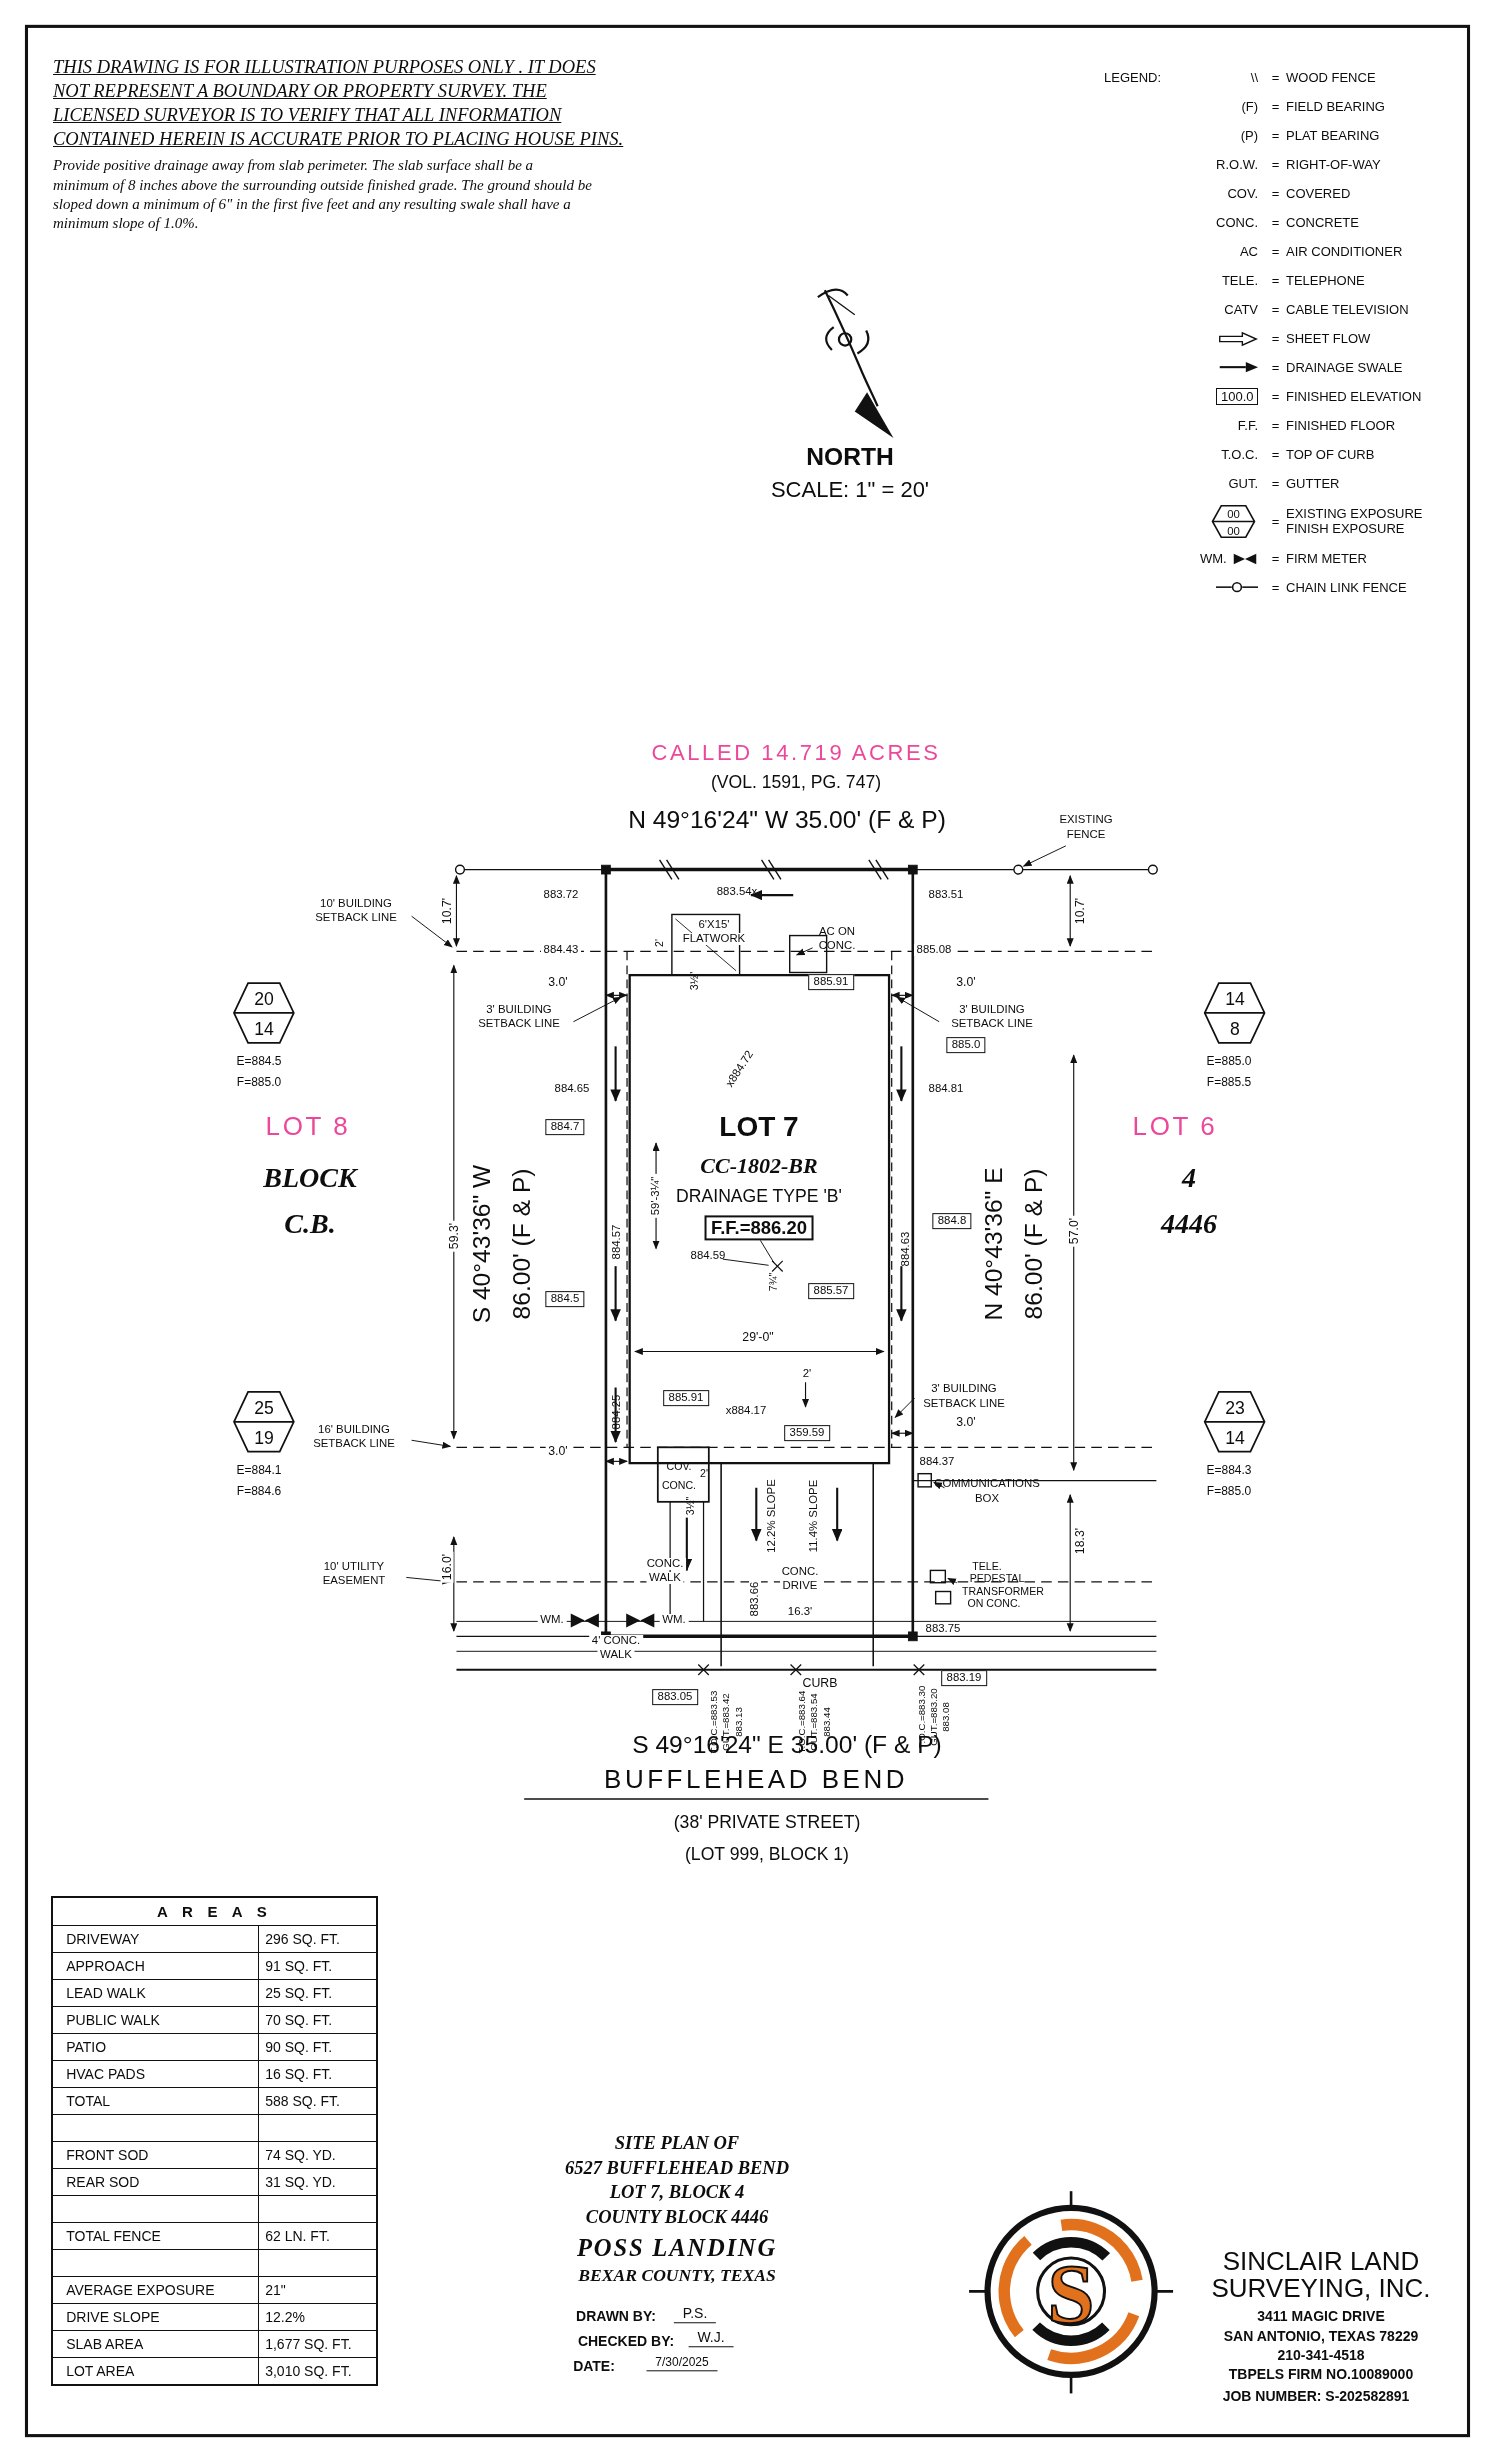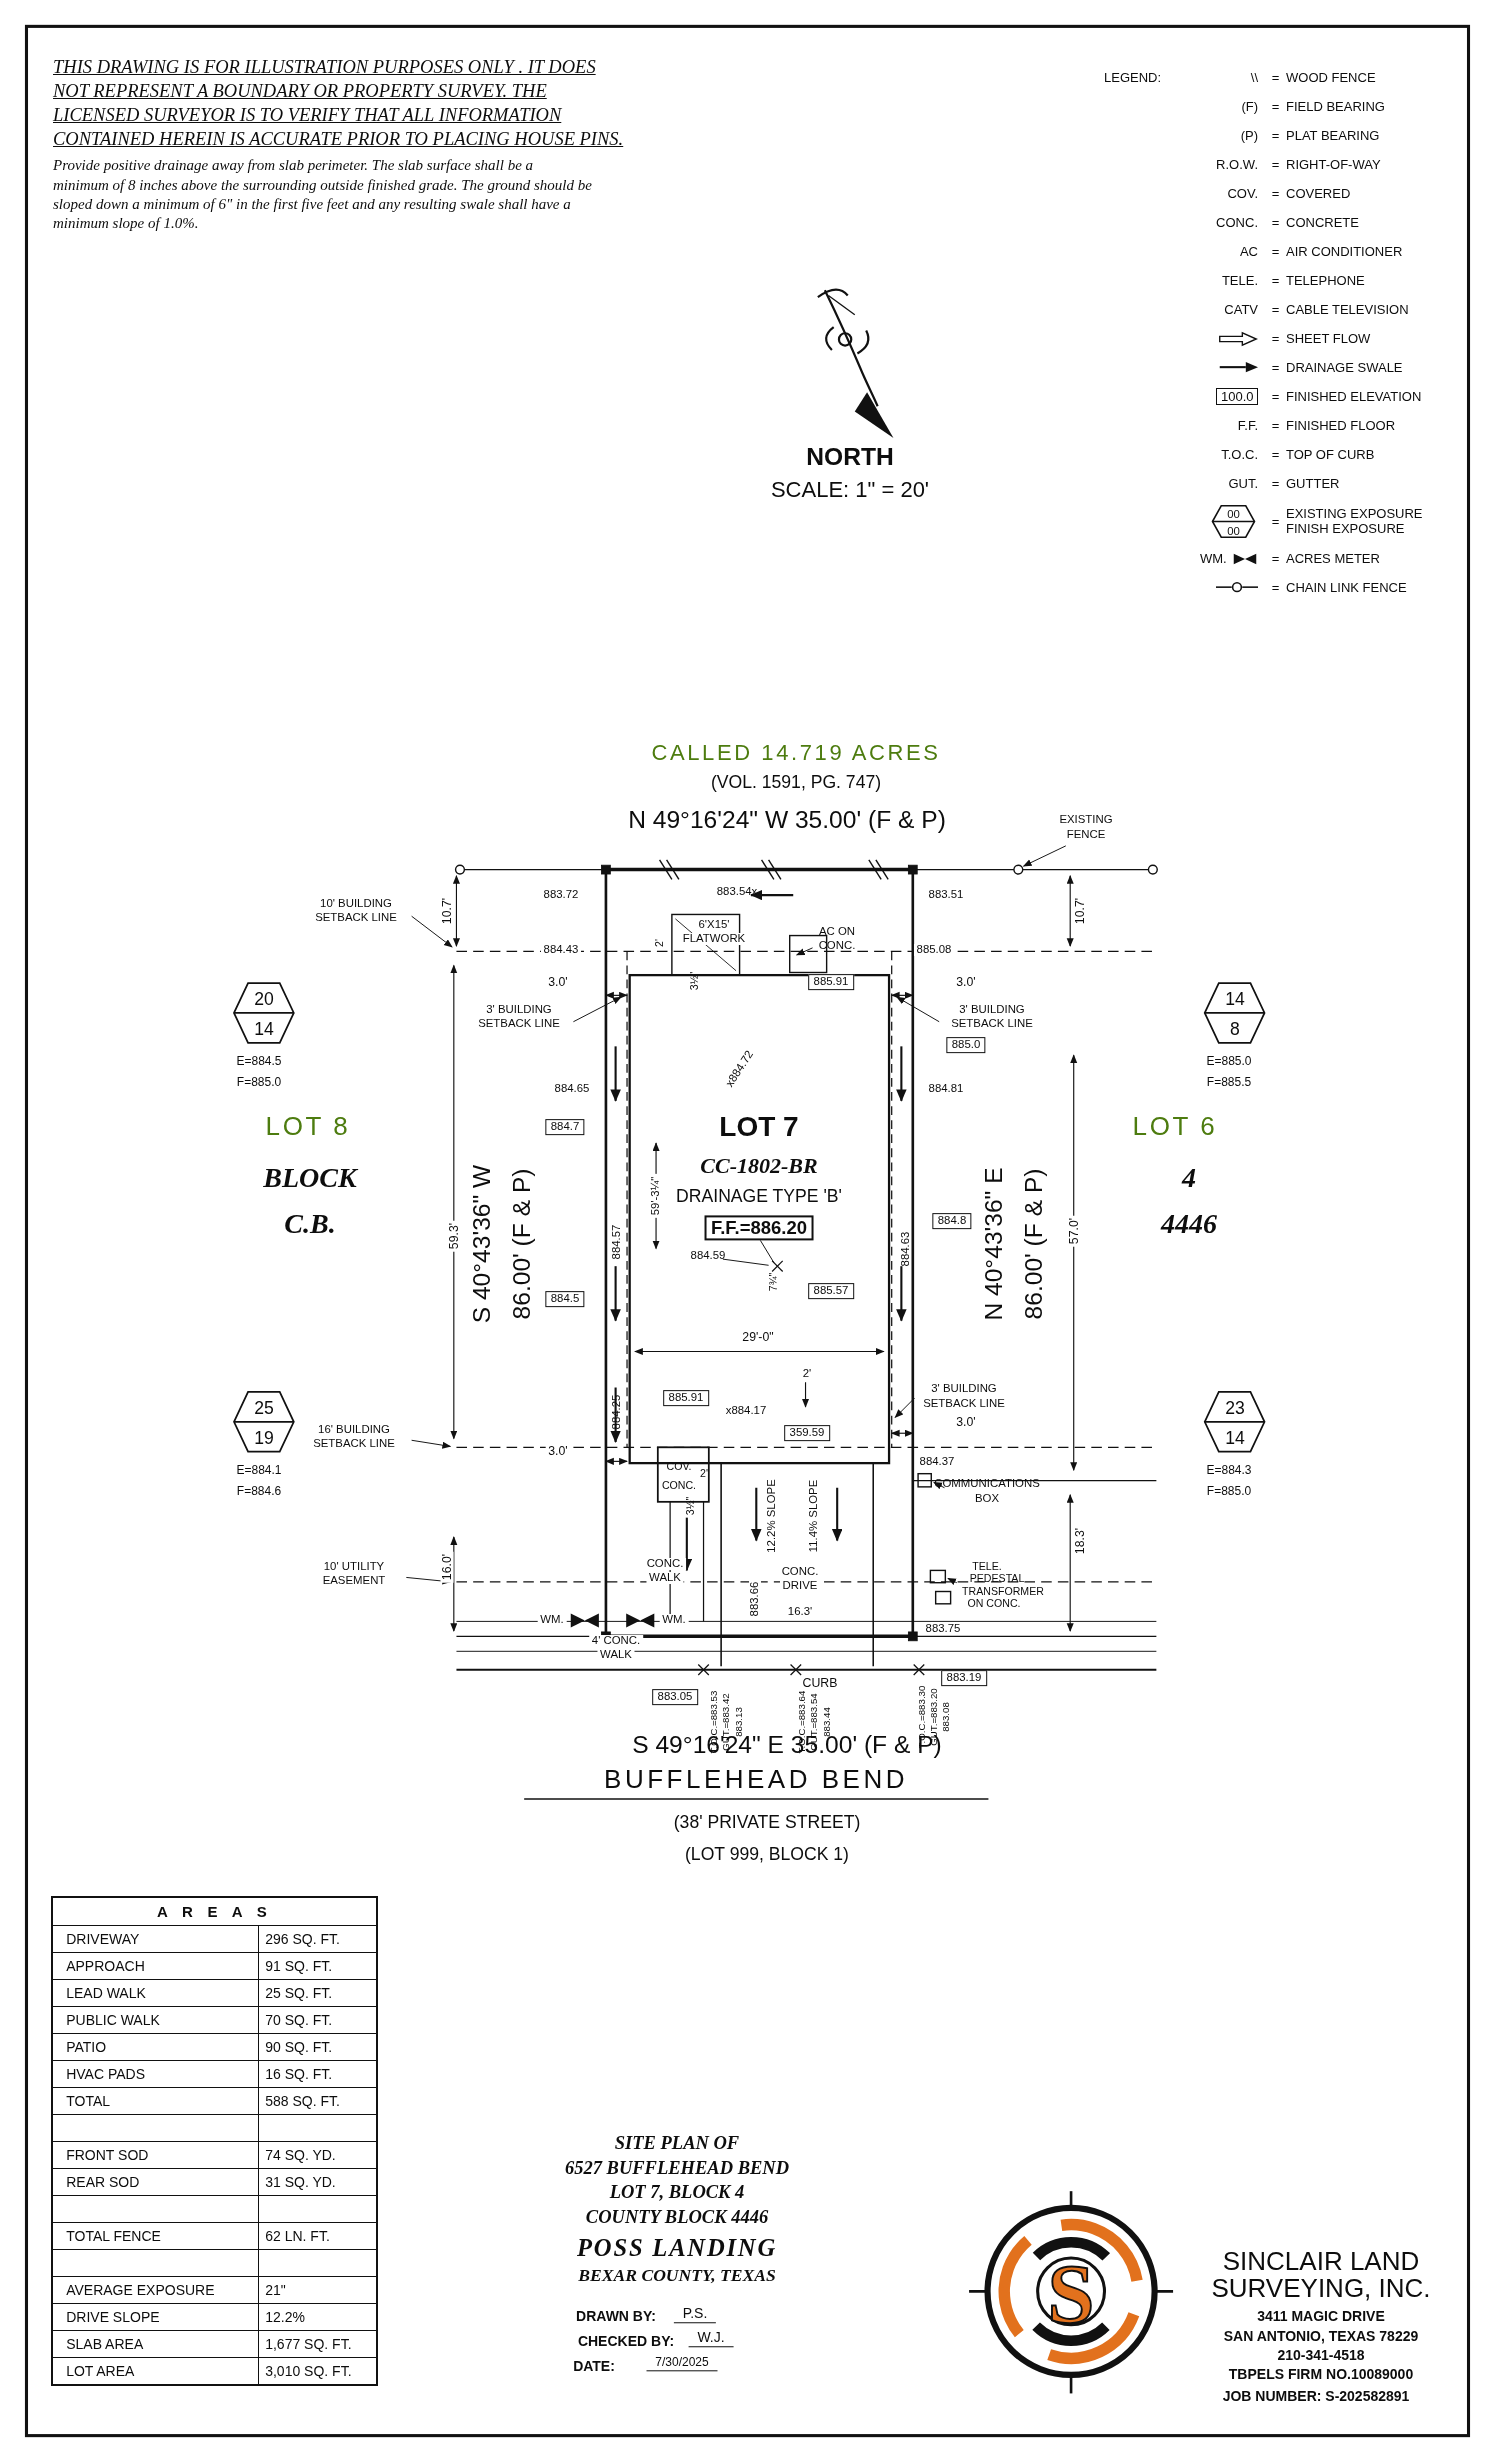--- a/index.html
+++ b/index.html
@@ -8,21 +8,21 @@
   svg.layer{position:absolute;left:0;top:0;}
 
   
   .L{position:absolute;transform:translate(-50%,-50%);white-space:nowrap;color:#0d0d0d;
      font-family:"Liberation Sans",sans-serif;line-height:1.05;text-align:center;}
   .rot{transform:translate(-50%,-50%) rotate(-90deg);}
   .rotd{transform:translate(-50%,-50%) rotate(-57deg);}
   .bg{background:#fff;padding:0 2.6px;}
   .bx{border:1.5px solid #111;background:#fff;padding:0.9px 4.4px;}
   .b{font-weight:bold;}
-  .gray{color:#4d7c0f;letter-spacing:2.6px;}
+  .gray{color:#ec4899;letter-spacing:2.6px;}
   .serifI{font-family:"Liberation Serif",serif;font-style:italic;}
   .t11{font-size:9.7px}.t12{font-size:10.6px}.t13{font-size:11.4px}.t14{font-size:12.3px}
   .t16{font-size:14px}.t18{font-size:12px}.t20{font-size:17.6px}.t21{font-size:18.5px}.t25{font-size:22px}.t28{font-size:24.6px}.t30{font-size:26px}
   .t32{font-size:28px}.ls2{letter-spacing:1.8px}.ls4{letter-spacing:3.5px}
 
   
   .disc{position:absolute;left:53px;top:55px;width:651px;
         font-family:"Liberation Serif",serif;font-style:italic;}
   .disc .u{font-size:18.5px;line-height:24px;text-decoration:underline;}
   .disc .p{font-size:15px;line-height:19.3px;margin-top:5.3px;}
@@ -371,21 +371,21 @@
     <div class="lg-row">
         <span class="lg-pre"></span>
       <span class="lg-sym">
         <span style="margin-right:5.3px">WM.</span>
         <svg width="26" height="14" viewBox="0 0 30 16">
             <polygon points="2,2 2,14 15,8" fill="#111"></polygon>
             <polygon points="28,2 28,14 15,8" fill="#111"></polygon>
           </svg>
       </span>
       <span class="lg-eq">=</span>
-        <span class="lg-def">ACRES METER</span>
+        <span class="lg-def">FIRM METER</span>
       </div>
     <div class="lg-row">
         <span class="lg-pre"></span>
       <span class="lg-sym">
         <svg width="42" height="12.3" viewBox="0 0 48 14">
             <line x1="0" y1="7" x2="18" y2="7" stroke="#111" stroke-width="1.8"></line>
             <circle cx="24" cy="7" r="5" fill="#fff" stroke="#111" stroke-width="1.8"></circle>
             <line x1="30" y1="7" x2="48" y2="7" stroke="#111" stroke-width="1.8"></line>
           </svg>
       </span>

